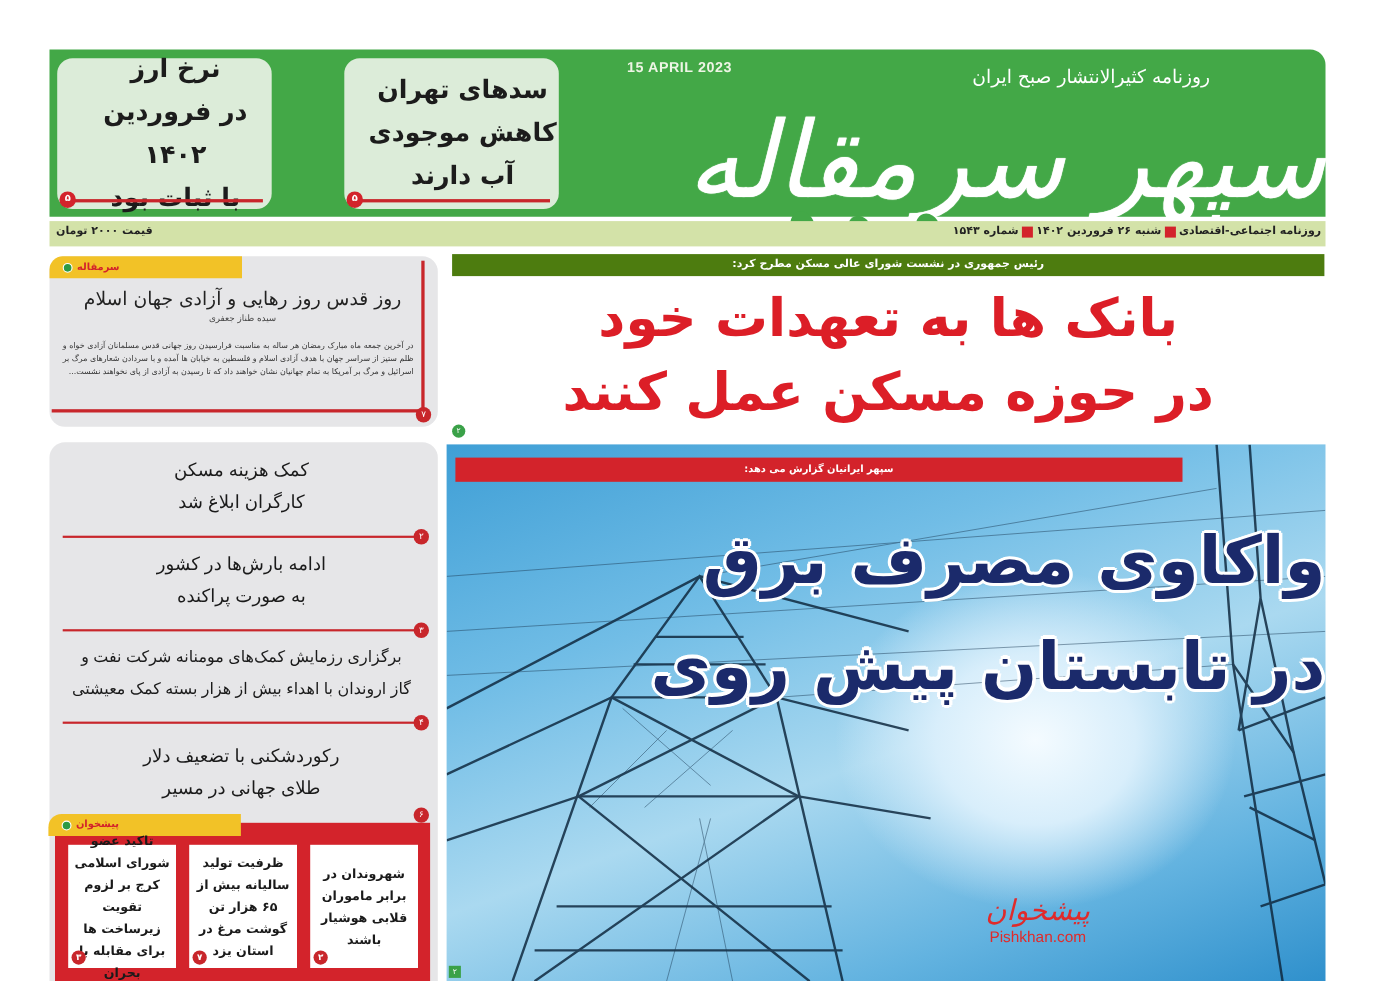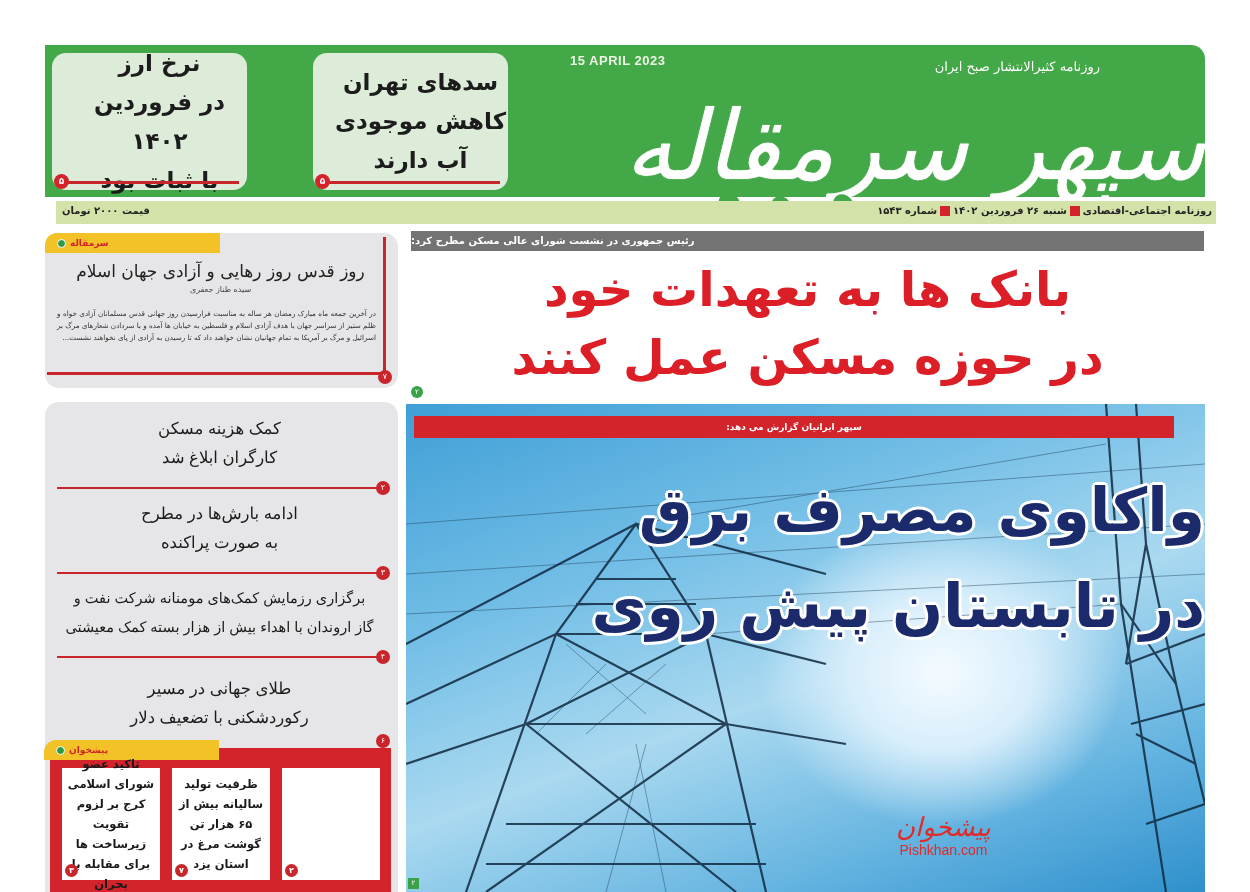--- a/index.html
+++ b/index.html
@@ -27,36 +27,36 @@
   }
   .teaser.t1 { left: 7px; }
   .teaser.t2 { left: 268px; }
 
   .en-date {
     position: absolute; left: 525px; top: 8px; color: #eef5e5; font-family: Liberation Sans, sans-serif;
     font-weight: bold; font-size: 13px; letter-spacing: 0.5px;
   }
   .tagline {
     position: absolute; right: 105px; top: 14px; color: #ffffff; direction: rtl;
-    font-family: "DejaVu Serif", serif; font-size: 13px;
+    font-family: "DejaVu Serif", serif; font-size: 17px;
   }
   .logo {
     position: absolute; left: 528px; top: 26px; width: 632px; height: 150px;
     direction: rtl; text-align: right; color: #ffffff;
     font-family: "DejaVu Serif", serif; font-size: 96px; line-height: 150px; font-style: italic;
     overflow: visible; white-space: nowrap; letter-spacing: -4px;
     text-shadow: 0 0 1px #fff;
   }
   .logo-dots {
     position: absolute; top: 192px; width: 22px; height: 24px; background: #43a847;
     border-radius: 50% 50% 50% 50% / 60% 60% 40% 40%; transform: rotate(-18deg);
   }
 
   .infobar {
-    position: absolute; left: 56px; top: 201px; width: 1160px; height: 23px; background: #d3e2a8; padding-left: 12px;
+    position: absolute; left: 45px; top: 201px; width: 1160px; height: 23px; background: #d3e2a8; padding-left: 12px;
   }
   .price { position: absolute; left: 6px; top: 4px; font-size: 10px; font-weight: bold; color: #222; direction: rtl; }
   .issue {
     position: absolute; right: 4px; top: 4px; font-size: 10px; font-weight: bold; color: #222; direction: rtl;
     display: flex; align-items: center; gap: 3px;
   }
   .issue .sq { display: inline-block; width: 10px; height: 10px; background: #d3232b; }
 
   
   .editorial {
@@ -103,42 +103,42 @@
   .mini .pg {
     position: absolute; left: 3px; bottom: 3px; width: 13px; height: 13px; border-radius: 50%;
     background: #c8262b; color: #fff; font-size: 8px; line-height: 13px; text-align: center;
   }
   .mini.m1 { left: 232px; }
   .mini.m2 { left: 122px; }
   .mini.m3 { left: 12px; }
 
   
   .kicker {
-    position: absolute; left: 411px; top: 231px; width: 793px; height: 20px; background: #737373;
-    color: #fff; font-size: 10px; font-weight: bold; text-align: left; line-height: 20px; direction: rtl;
+    position: absolute; left: 411px; top: 231px; width: 793px; height: 20px; background: #4d7c0f;
+    color: #fff; font-size: 10px; font-weight: bold; text-align: center; line-height: 20px; direction: rtl;
   }
   .main-headline {
     position: absolute; left: 411px; top: 255px; width: 793px; text-align: center; direction: rtl;
     color: #dc1e27; font-family: "DejaVu Sans", sans-serif; font-weight: bold; font-size: 48px; line-height: 68px;
   }
   .main-pg {
     position: absolute; left: 411px; top: 386px; width: 12px; height: 12px; border-radius: 50%;
     background: #3aa148; color: #fff; font-size: 7px; line-height: 12px; text-align: center;
   }
 
   
   .photo {
     position: absolute; left: 406px; top: 404px; width: 799px; height: 488px; overflow: hidden;
     background:
       radial-gradient(ellipse 260px 220px at 67% 55%, #f4fbff 0%, #d8eefb 35%, rgba(160,214,240,0) 70%),
       linear-gradient(160deg, #3f9fd6 0%, #71bde6 30%, #aad9f0 55%, #63b3e0 80%, #2f90cc 100%);
   }
   .photo svg.towers { position: absolute; left: 0; top: 0; }
   .photo-kicker {
-    position: absolute; left: 8px; top: 12px; width: 760px; height: 22px; background: #d3232b;
+    position: absolute; left: 8px; top: 12px; width: 661px; height: 22px; background: #d3232b;
     color: #fff; font-size: 9px; font-weight: bold; text-align: center; line-height: 22px; direction: rtl;
   }
   .photo-headline {
     position: absolute; left: 0; top: 58px; width: 799px; text-align: right; direction: rtl;
     color: #1b2a6b; font-family: "DejaVu Sans", sans-serif; font-weight: bold; font-size: 60px; line-height: 96px;
     text-shadow: 3px 0 0 #fff, -3px 0 0 #fff, 0 3px 0 #fff, 0 -3px 0 #fff, 2px 2px 0 #fff, -2px -2px 0 #fff, 2px -2px 0 #fff, -2px 2px 0 #fff;
   }
   .watermark {
     position: absolute; left: 490px; top: 408px; text-align: center; color: #e02b2b;
   }
@@ -203,48 +203,49 @@
 
   <div class="briefs">
     <div class="brief" style="top:12px;">
       <div>کمک هزینه مسکن</div>
       <div>کارگران ابلاغ شد</div>
     </div>
     <div class="brief-sep" style="top:85px;">
       <span class="pg">۲</span>
     </div>
     <div class="brief" style="top:97px;">
-      <div>ادامه بارش‌ها در مطرح</div>
+      <div>ادامه بارش‌ها در کشور</div>
       <div>به صورت پراکنده</div>
     </div>
     <div class="brief-sep" style="top:170px;">
       <span class="pg">۳</span>
     </div>
     <div class="brief" style="top:182px; font-size:14.5px;">
       <div>برگزاری رزمایش کمک‌های مومنانه شرکت نفت و</div>
       <div>گاز اروندان با اهداء بیش از هزار بسته کمک معیشتی</div>
     </div>
     <div class="brief-sep" style="top:254px;">
       <span class="pg">۴</span>
     </div>
     <div class="brief" style="top:272px;">
+      <div>رکوردشکنی با تضعیف دلار</div>
       <div>طلای جهانی در مسیر</div>
-      <div>رکوردشکنی با تضعیف دلار</div>
     </div>
     <div class="brief-sep" style="top:338px; background:transparent;">
       <span class="pg">۶</span>
     </div>
   </div>
 
   <div class="pishkhan-box">
     <div class="badge-tab">
       <span class="dot"></span>
       <span class="label">پیشخوان</span>
     </div>
     <div class="mini m1">
+      <span>شهروندان در برابر ماموران قلابی هوشیار باشند</span>
       <span class="pg">۲</span>
     </div>
     <div class="mini m2">
       <span>ظرفیت تولید سالیانه بیش از ۶۵ هزار تن گوشت مرغ در استان یزد</span>
       <span class="pg">۷</span>
     </div>
     <div class="mini m3">
       <span>تاکید عضو شورای اسلامی کرج بر لزوم تقویت زیرساخت ها برای مقابله با بحران</span>
       <span class="pg">۳</span>
     </div>

